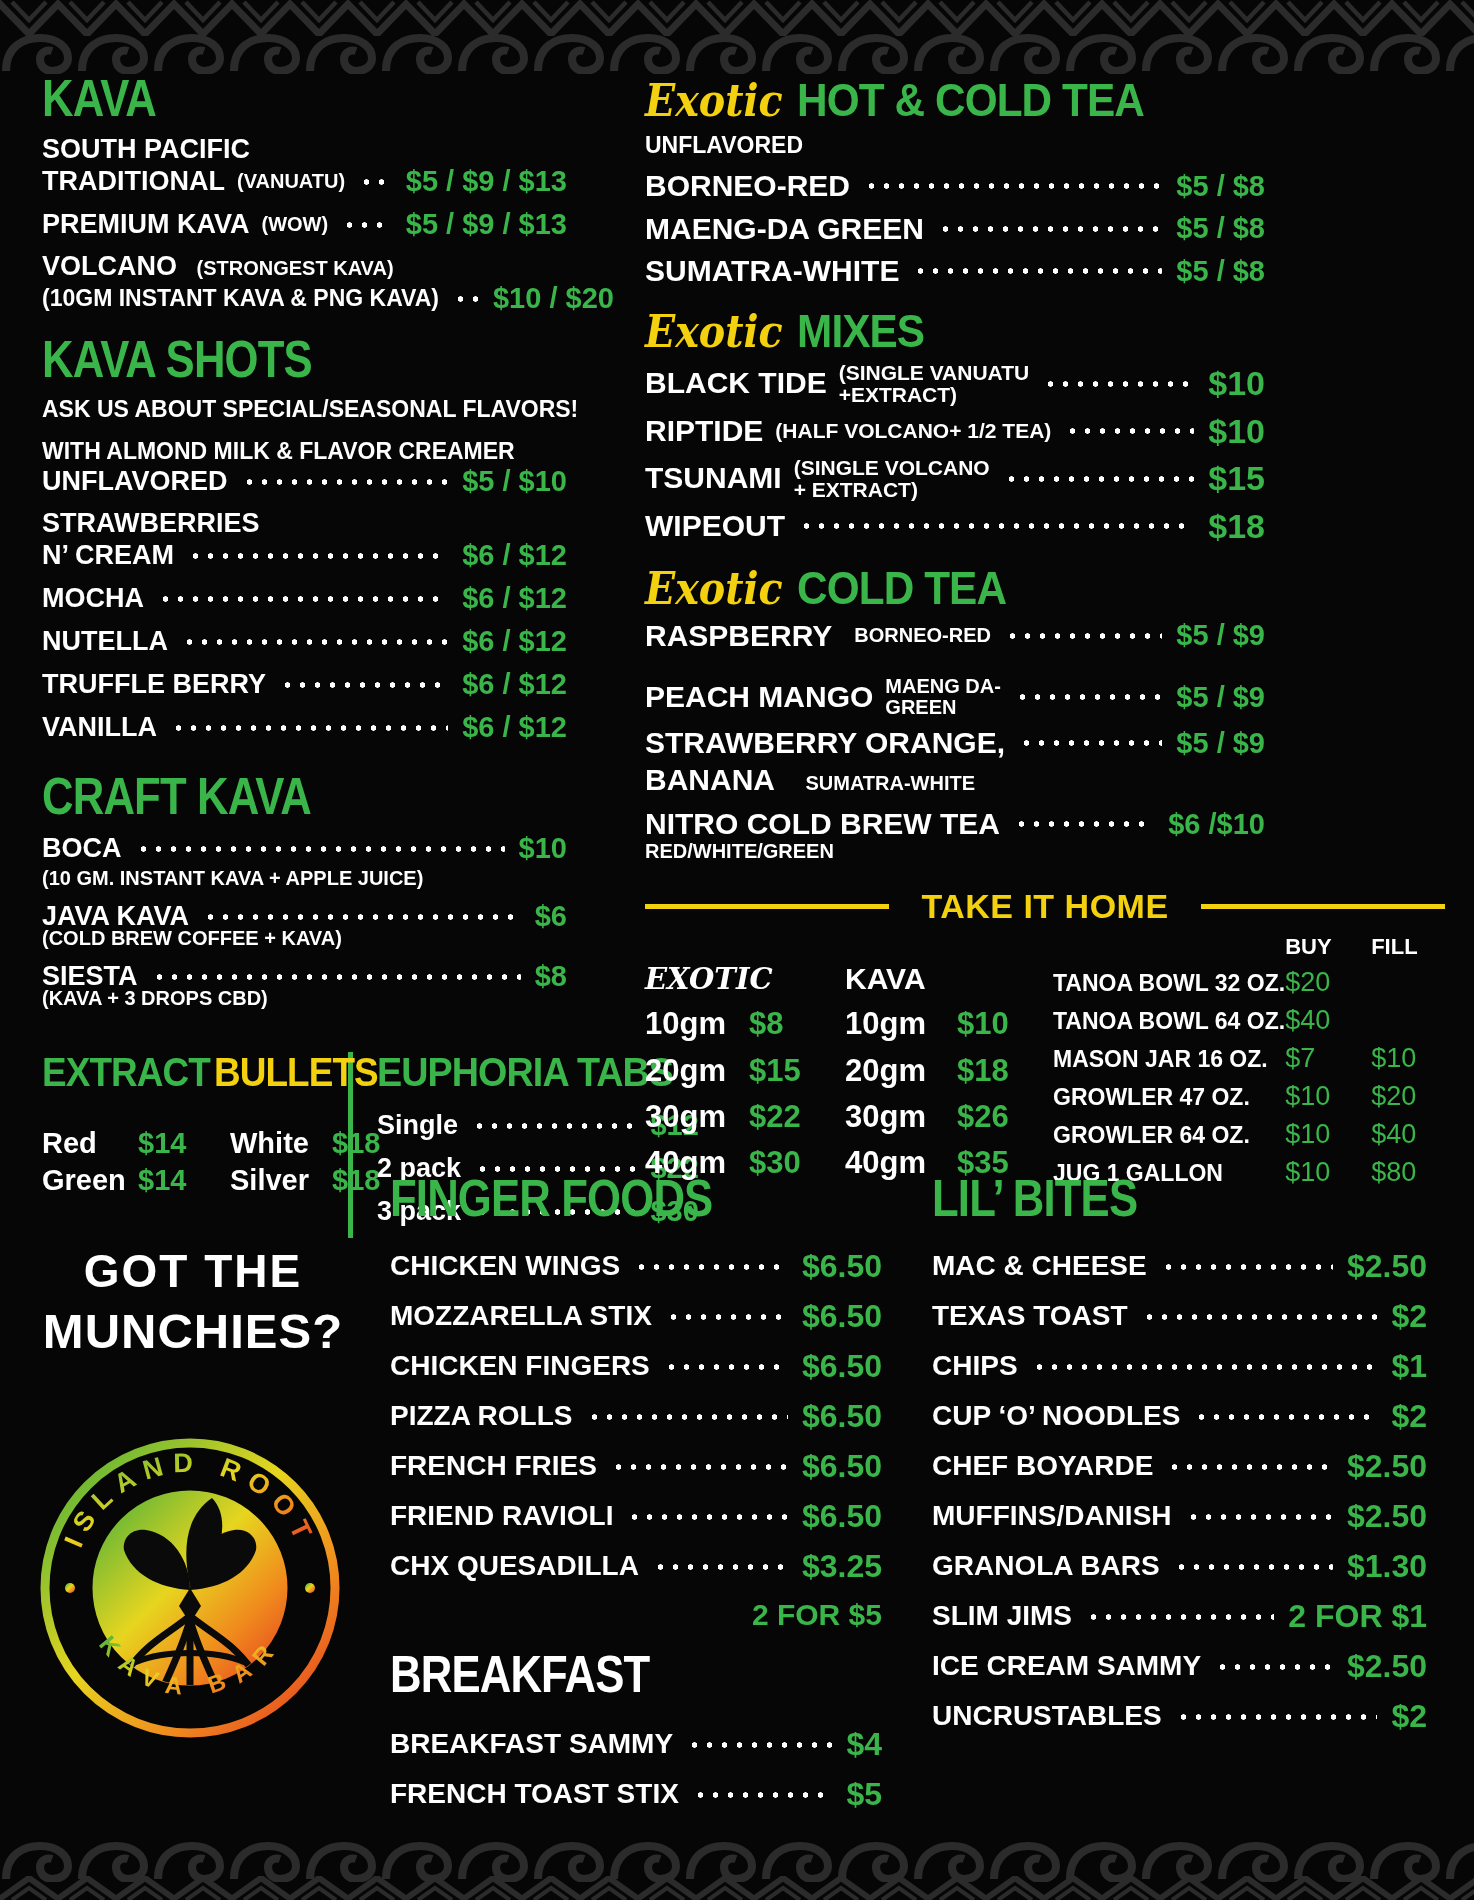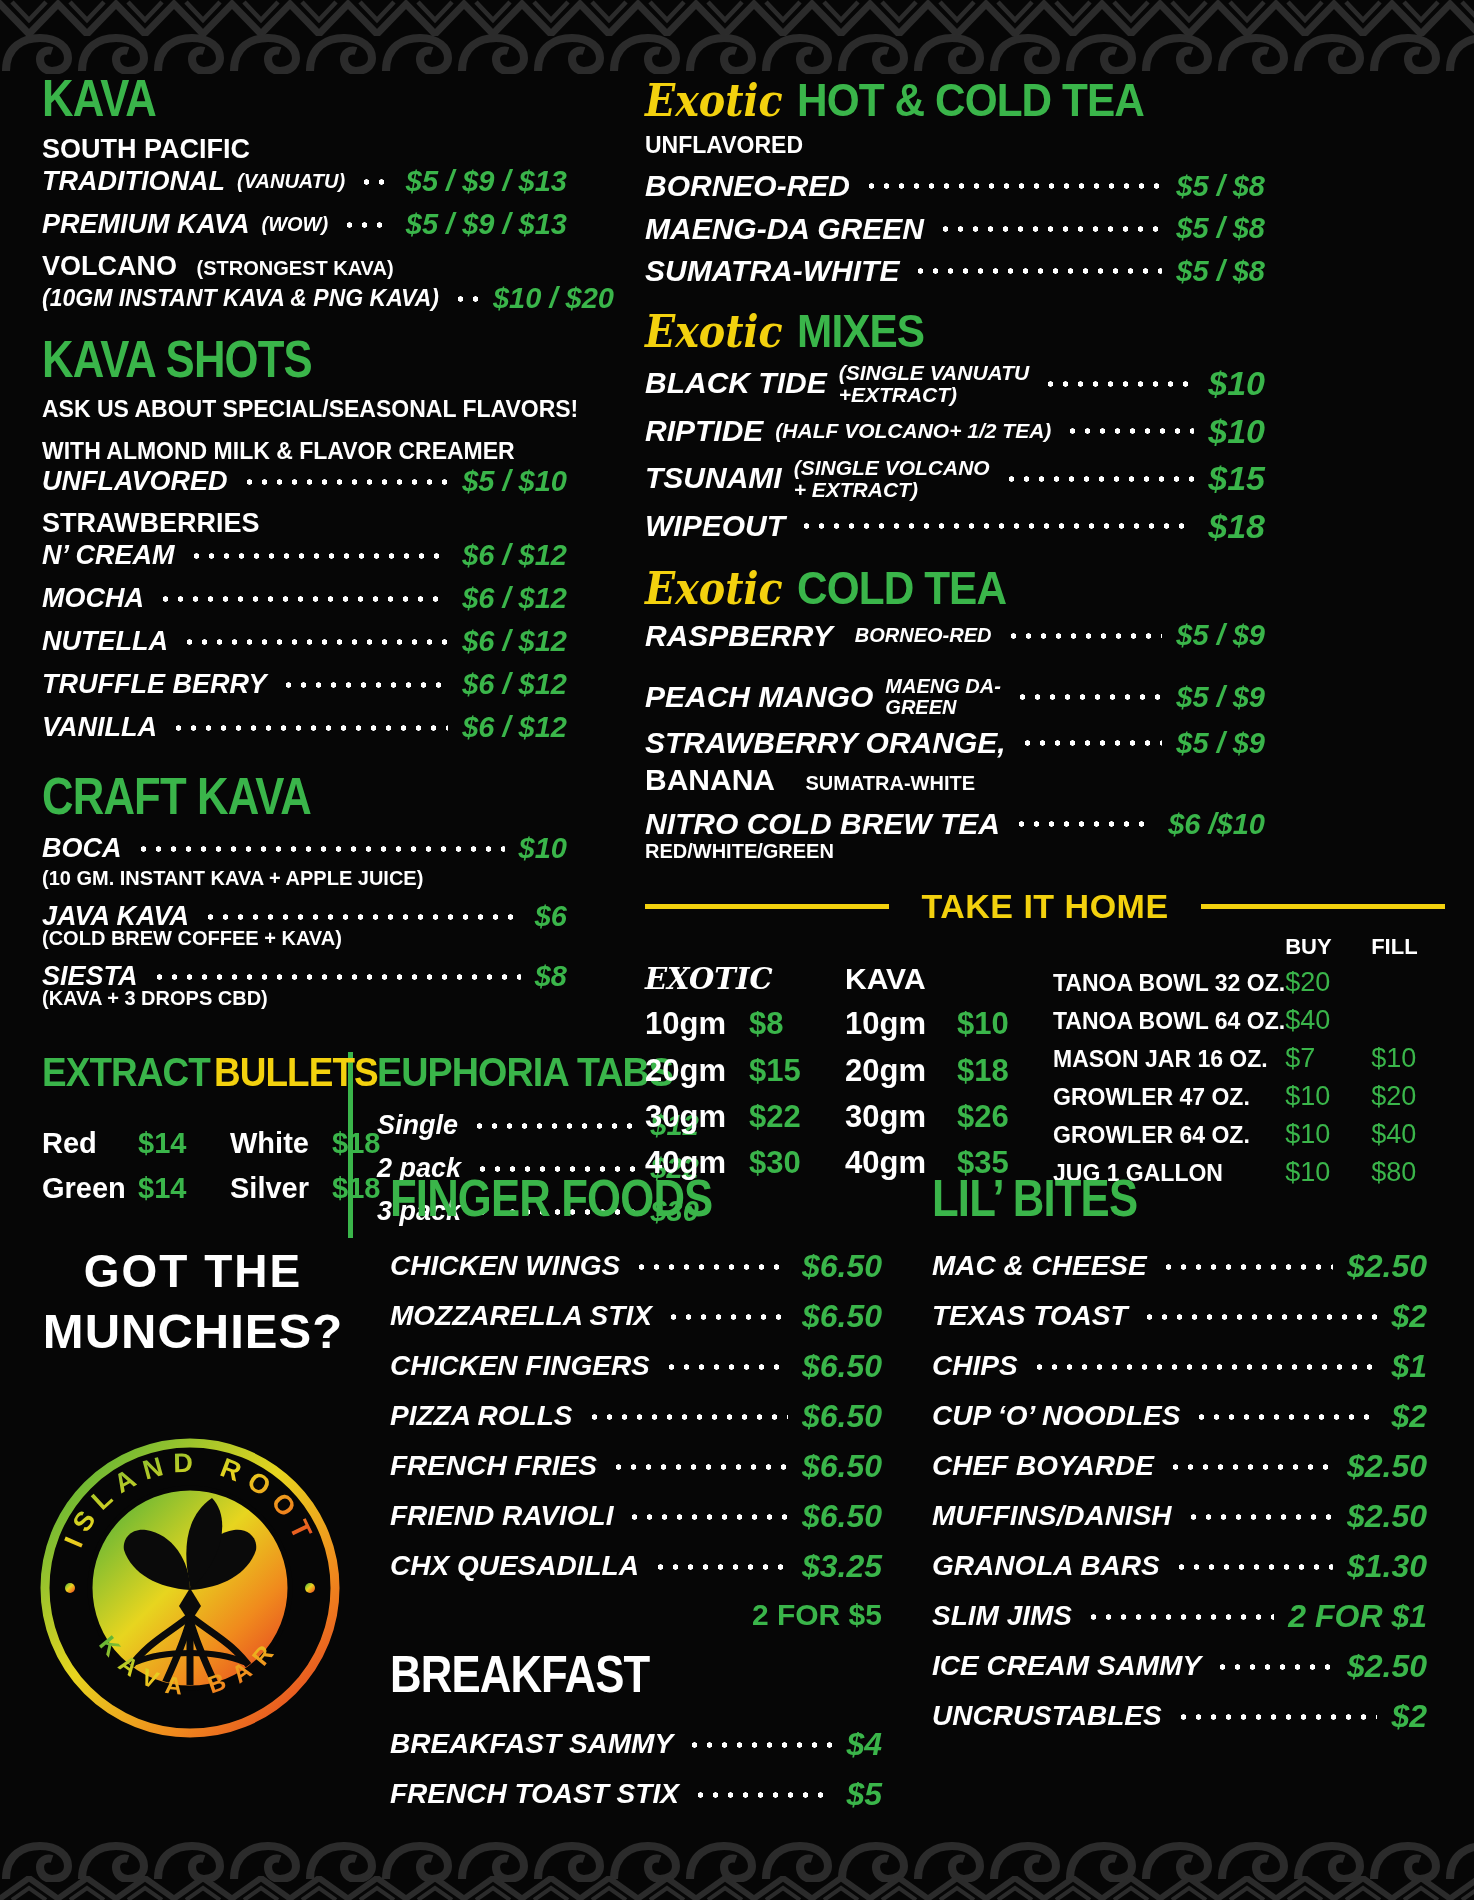--- a/index.html
+++ b/index.html
@@ -30,21 +30,21 @@
   .h-row{display:flex;align-items:baseline;gap:16px;transform:scaleX(0.9);transform-origin:left center;
          white-space:nowrap;margin-bottom:8px;}
   .h1x{font-size:47px;font-weight:800;color:var(--green);letter-spacing:-1px;line-height:1;}
   .brand{font-family:"DejaVu Serif",serif;font-style:italic;font-weight:bold;color:var(--yellow);
          font-size:44px;line-height:1;}
   .h2{font-size:41px;font-weight:800;letter-spacing:-1px;line-height:1;}
   .h2.green{color:var(--green);} .h2.yellow{color:var(--yellow);}
   .h2-row{white-space:nowrap;transform:scaleX(0.9);transform-origin:left center;margin-bottom:26px;}
 
   
-  .mi{display:flex;align-items:center;width:525px;margin-bottom:10px;font-style:italic;}
+  .mi{display:flex;align-items:center;width:525px;margin-bottom:10px;}
   .mi.w620{width:620px;} .mi.w490{width:492px;}
   .nm{font-size:27px;font-weight:800;color:#fff;white-space:nowrap;line-height:1.15;}
   .nm-tea{font-size:30px;}
   .nm-sm{font-size:23px;}
   .l1{font-size:27px;font-weight:800;color:#fff;line-height:1.15;}
   .sub{font-size:20px;font-weight:700;color:#fff;margin-left:12px;white-space:pre-line;line-height:1.05;}
   .sub-2l{font-size:21px;}
   .dots{flex:1 1 auto;min-width:26px;height:6px;margin:0 14px;
         background-image:radial-gradient(circle,#ffffff 2.5px,rgba(255,255,255,0) 3px);
         background-size:15px 6px;background-repeat:repeat-x;background-position:0 50%;}
@@ -52,21 +52,21 @@
   .pr-lg{font-size:34px;}
   .under{font-size:20px;font-weight:700;color:#fff;margin:-6px 0 10px;}
   .note{font-size:23px;font-weight:700;color:#fff;line-height:1.22;}
   .block{margin-bottom:10px;}
   .mt18{margin-top:18px;} .mt26{margin-top:26px;}
 
   
   .extract-wrap{display:flex;margin-top:42px;width:565px;}
   .extract-left{width:292px;}
   .extract-right{flex:1;border-left:5px solid var(--green);padding-left:24px;margin-left:14px;}
-  .eb-grid{display:grid;grid-template-columns:96px 92px 102px 70px;row-gap:12px;margin-top:34px;}
+  .eb-grid{display:grid;grid-template-columns:96px 92px 102px 70px;row-gap:4px;margin-top:34px;}
   .eb-n{font-size:29px;font-weight:800;color:#fff;}
   .eb-p{font-size:29px;font-weight:800;color:var(--green);}
   .et-name{font-size:27px;font-weight:700;color:#fff;white-space:nowrap;}
 
   
   .th{margin-top:24px;width:800px;}
   .th-title{display:flex;align-items:center;gap:32px;justify-content:space-between;}
   .th-line{flex:1;height:5px;background:var(--yellow);}
   .th-text{color:var(--yellow);font-size:34px;font-weight:800;letter-spacing:0.5px;white-space:nowrap;}
   .th-body{display:flex;margin-top:8px;}

